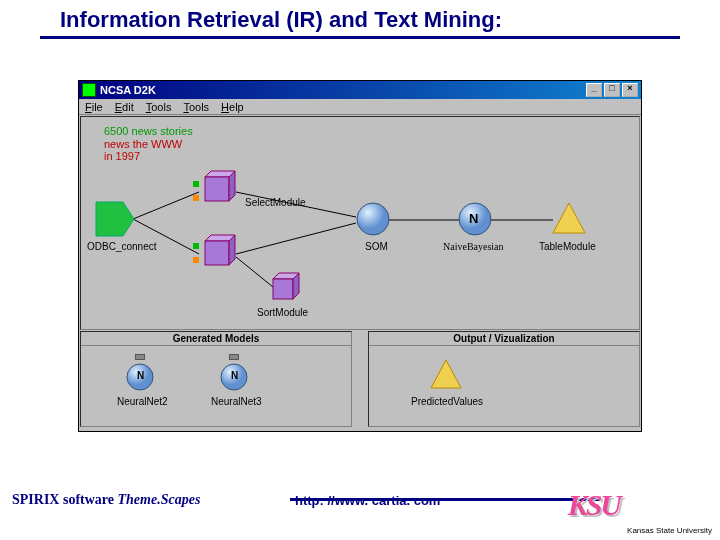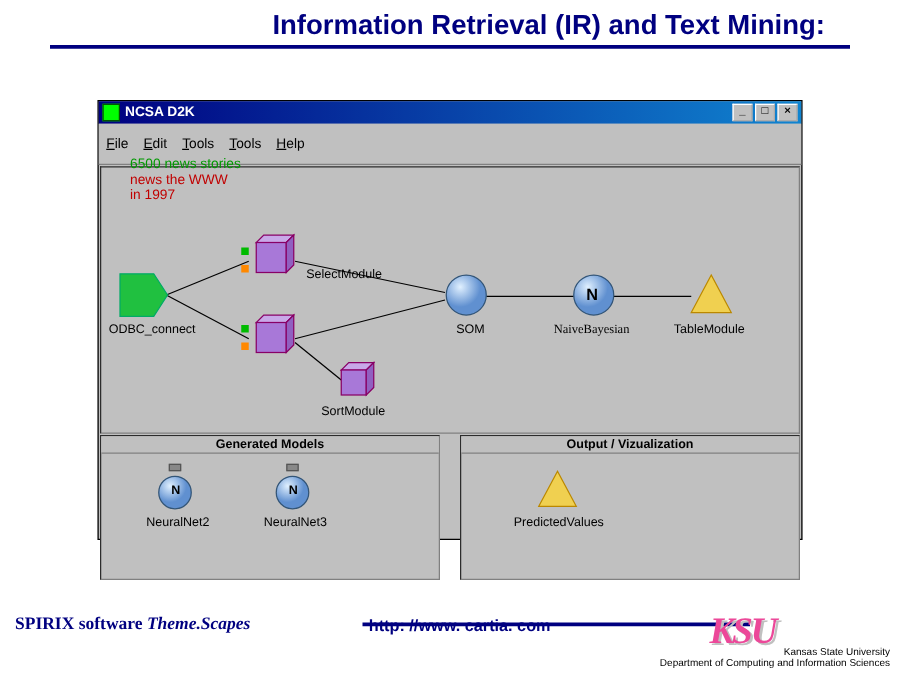--- a/index.html
+++ b/index.html
@@ -5,21 +5,21 @@
   * { box-sizing: border-box; margin: 0; padding: 0; }
   body {
     width: 720px;
     height: 540px;
     background: #fff;
     font-family: Arial, sans-serif;
     position: relative;
     overflow: hidden;
   }
   .title-block {
-    text-align: right;
+    text-align: left;
     padding: 6px 20px 2px;
     border-bottom: 3px solid #000080;
     margin: 0 40px;
   }
   .title-block h1 {
     font-size: 22px;
     font-weight: bold;
     color: #000080;
     line-height: 1.25;
   }
@@ -46,21 +46,21 @@
   .titlebar .spacer { flex: 1; }
   .win-btn {
     width: 16px; height: 14px;
     background: #c0c0c0;
     border: 1px outset #fff;
     margin-left: 2px;
     font-size: 9px; line-height: 9px;
     text-align: center; color: #000;
   }
   .menubar {
-    height: 33px;
+    height: 16px;
     background: #c0c0c0;
     display: flex;
     align-items: center;
     gap: 12px;
     padding: 0 6px;
     font-size: 11px;
     border-bottom: 1px solid #808080;
     position: relative;
   }
   .menubar span { text-decoration: underline; text-decoration-color: transparent; }
@@ -86,21 +86,21 @@
   .node-label {
     position: absolute;
     font-size: 10px;
     color: #000;
     white-space: nowrap;
   }
   .shape { position: absolute; }
   svg.conn { position: absolute; left:0; top:0; width:100%; height:100%; pointer-events:none; }
   .bottom-panels {
     display: flex;
-    height: 116px;
+    height: 96px;
     margin: 1px;
     gap: 16px;
   }
   .panel {
     flex: 1;
     border: 1px inset #808080;
     background: #c0c0c0;
     position: relative;
   }
   .panel-header {
@@ -286,15 +286,14 @@
 
 <div class="footer">
   <div class="spirix">
     <span>SPIRIX software </span><span class="italic">Theme.Scapes</span>
   </div>
   <div class="url-text">http: //www. cartia. com</div>
   <div class="footer-rule"></div>
   <div class="ksu-logo">KSU</div>
   <div class="affil">
     <div>Kansas State University</div>
-    <div>Department of Computing and Information Sciences</div>
   </div>
 </div>
 
 </body></html>

